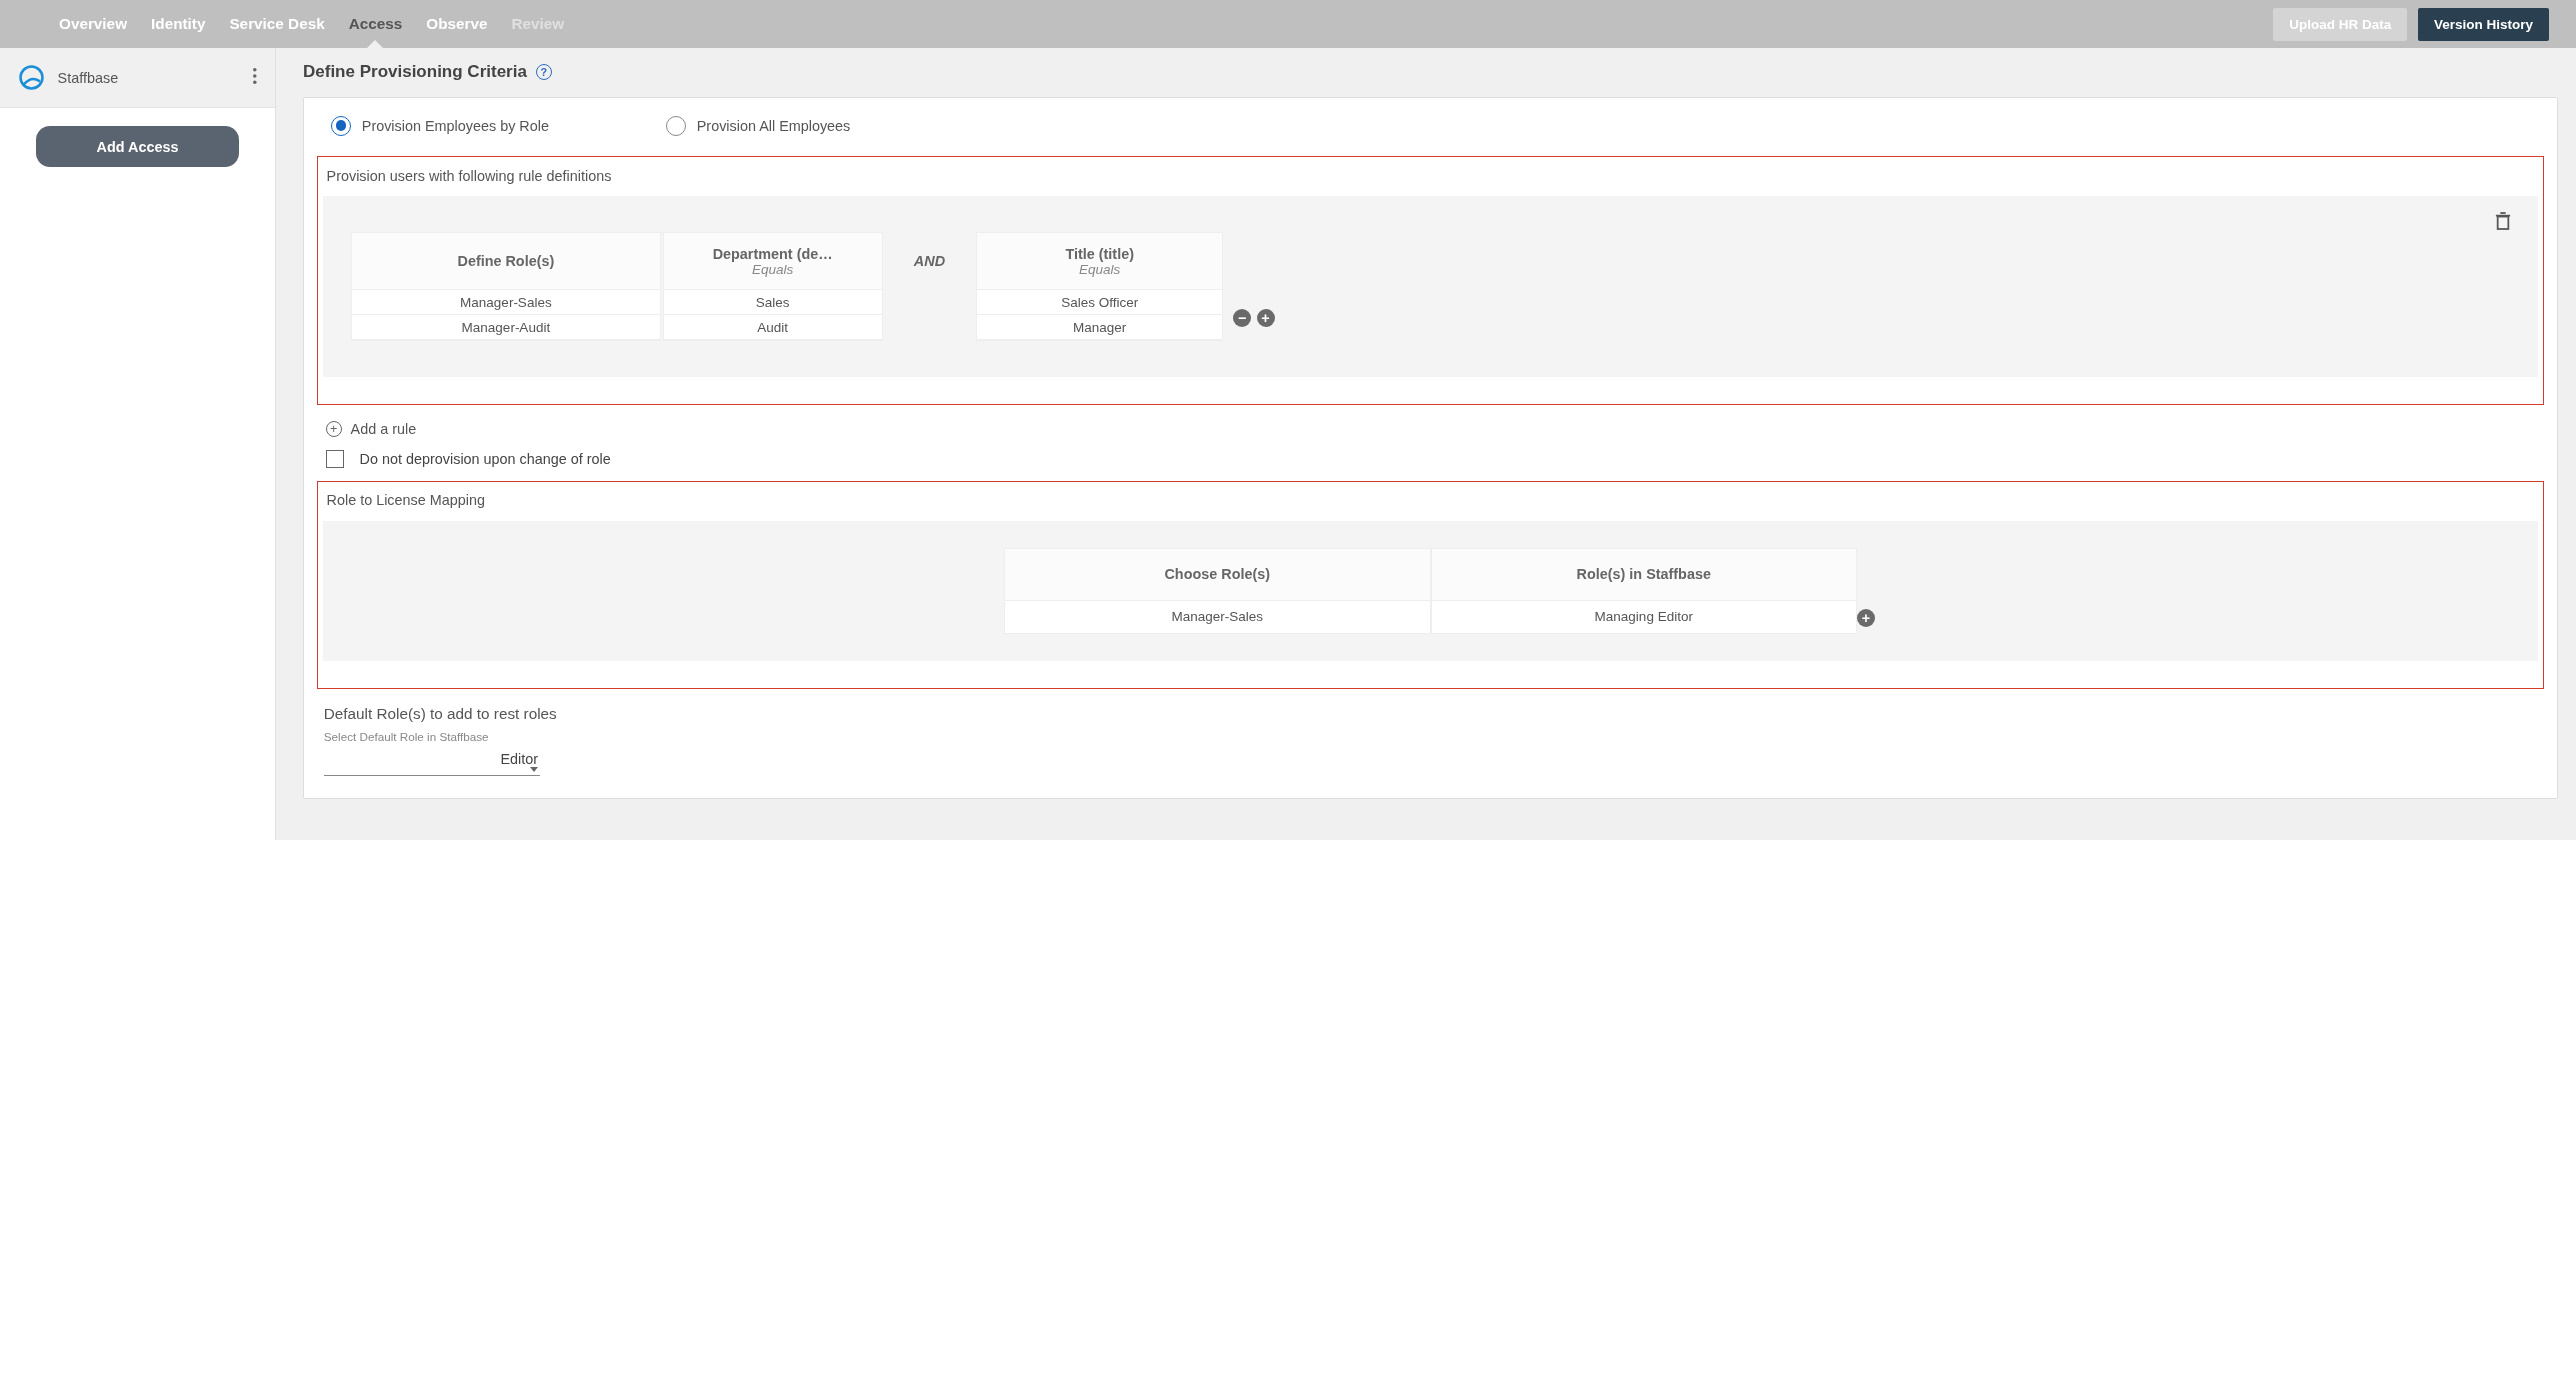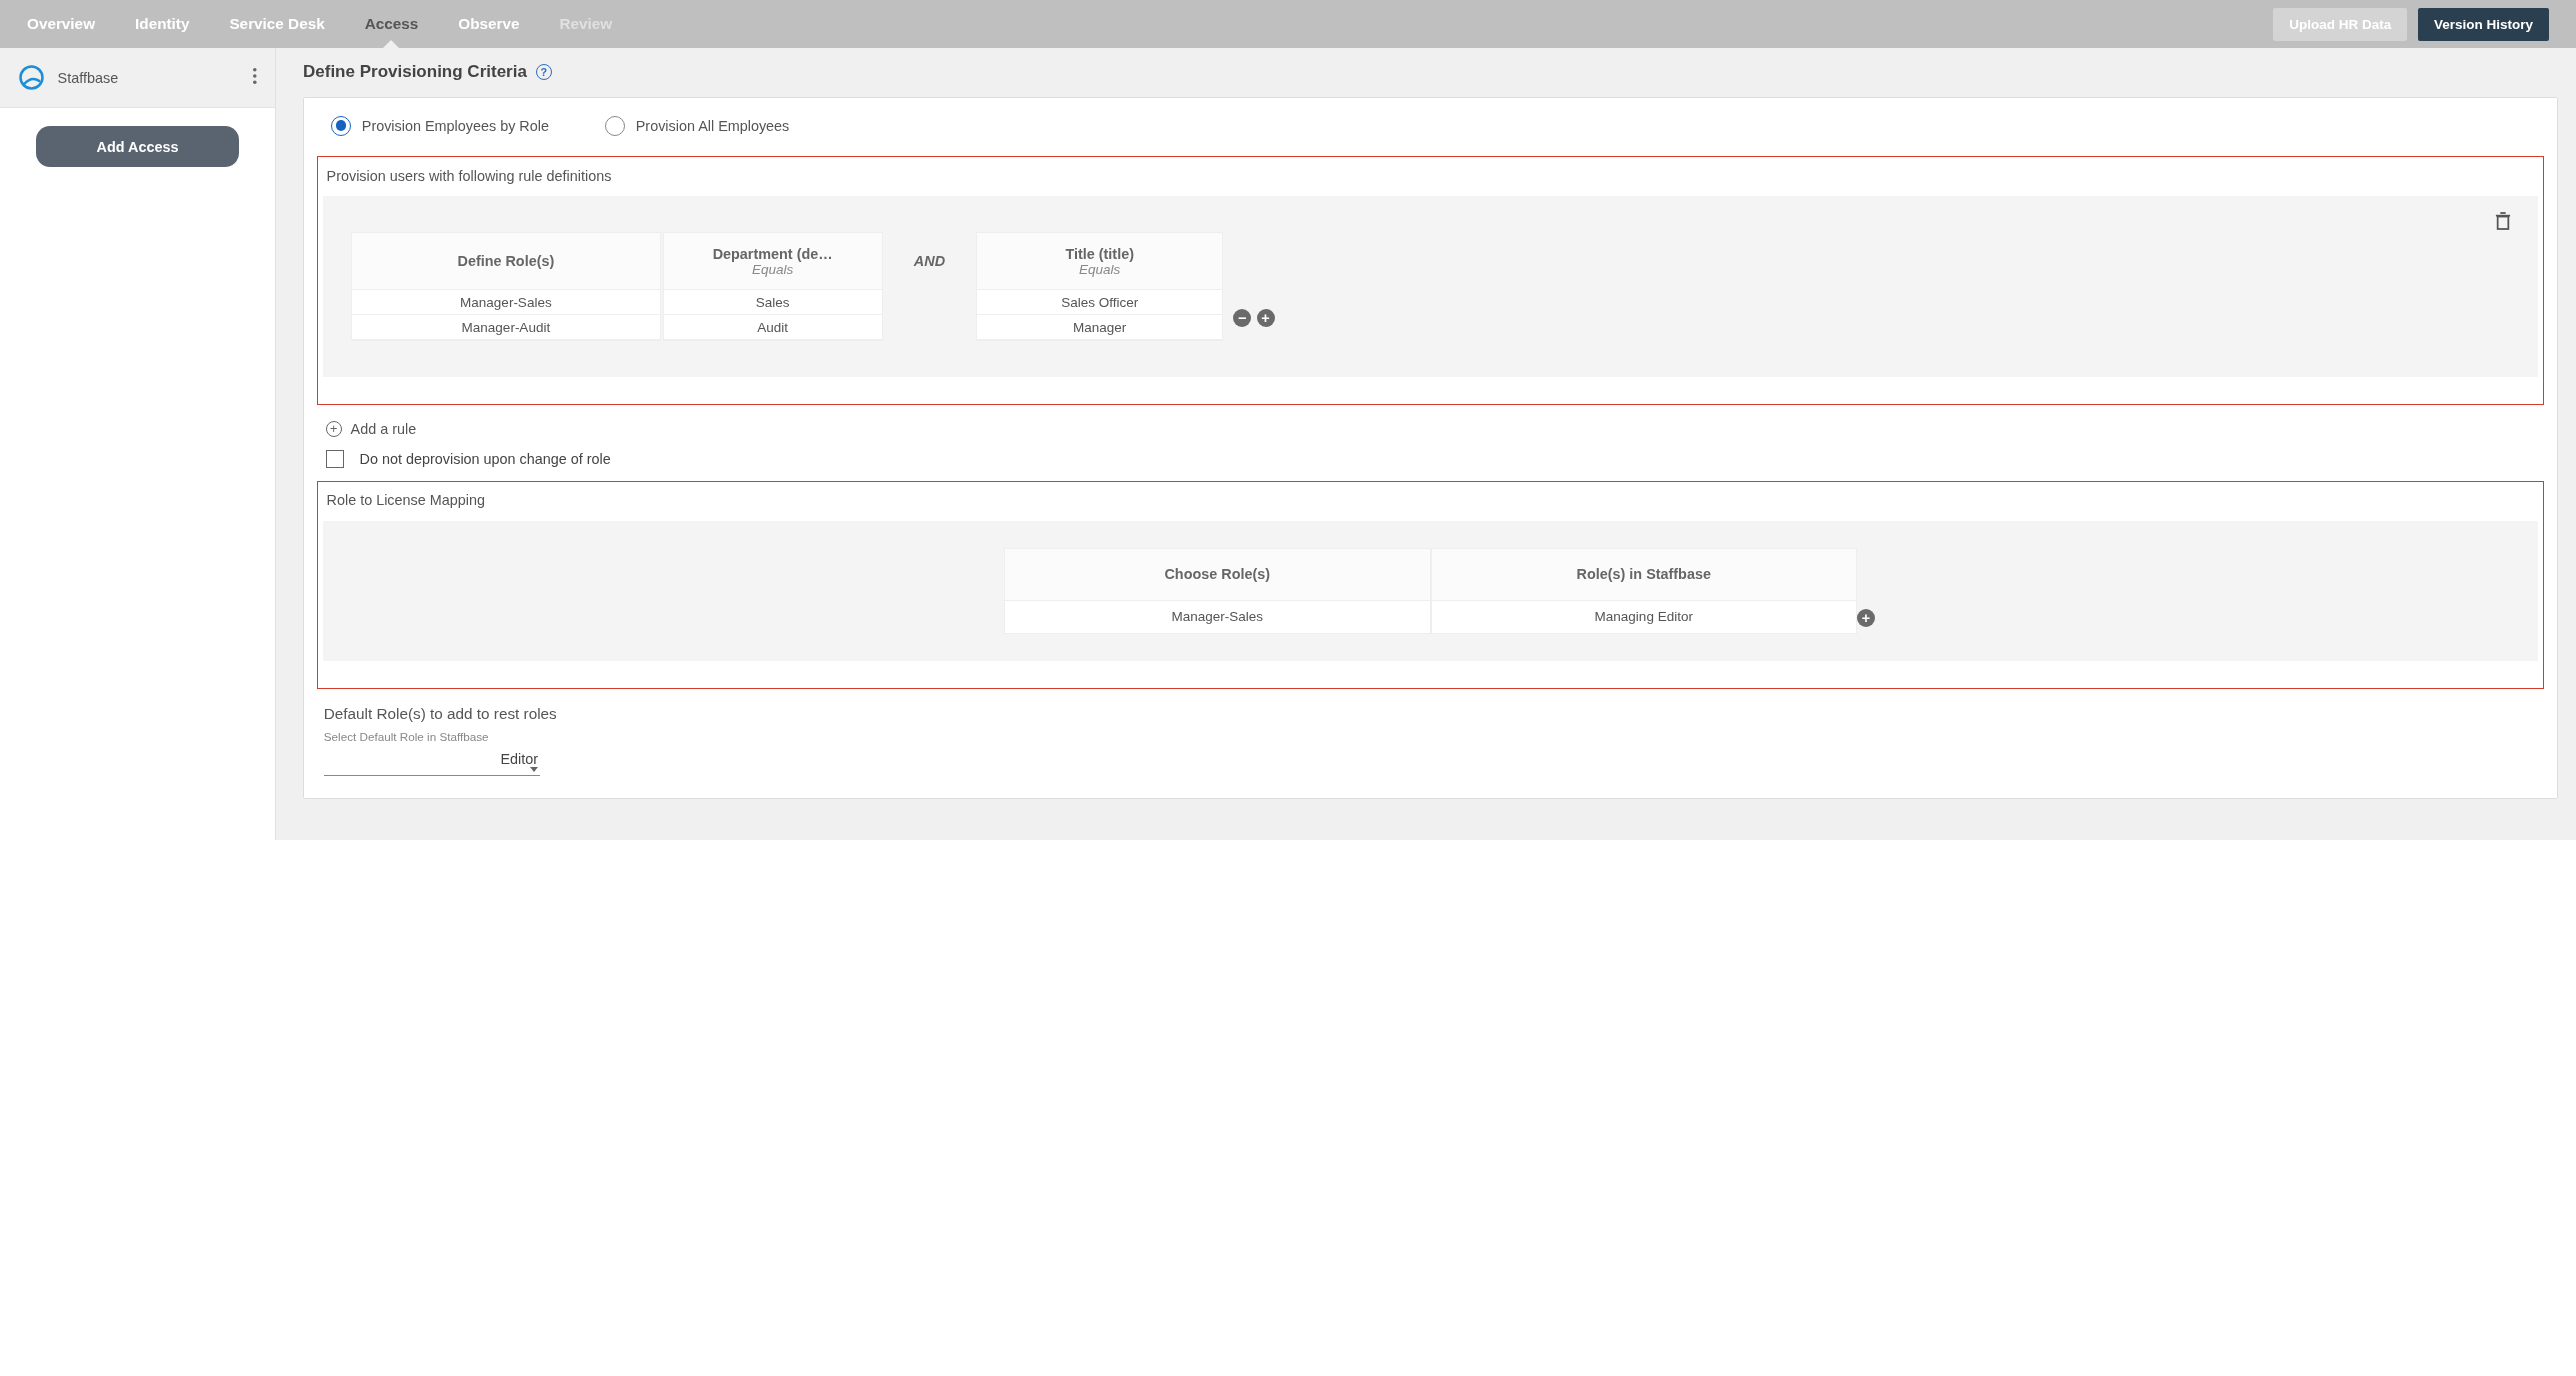--- a/index.html
+++ b/index.html
@@ -15,22 +15,23 @@
     
     .top-nav {
       background: #bfbfbf;
       display: flex;
       align-items: center;
       padding: 0 27px;
       height: 48px;
     }
     .top-nav .tabs {
       display: flex;
-      gap: 40px;
+      gap: 24px;
       flex: 1;
+      margin-left: 32px;
     }
     .top-nav .tab {
       color: #fff;
       font-weight: 600;
       font-size: 15.3px;
       cursor: pointer;
       position: relative;
       height: 48px;
       display: flex;
       align-items: center;
@@ -148,21 +149,21 @@
     }
     .card {
       background: #fff;
       border: 0.9px solid #ddd;
       border-radius: 1.8px;
       padding: 18px 12.6px 18px 12.6px;
       margin-bottom: 14.4px;
     }
     .radio-row {
       display: flex;
-      gap: 56px;
+      gap: 117px;
       padding-left: 14.4px;
       margin-bottom: 20px;
     }
     .radio-opt {
       display: flex;
       align-items: center;
       gap: 10.8px;
       cursor: pointer;
     }
     .radio-circle {

